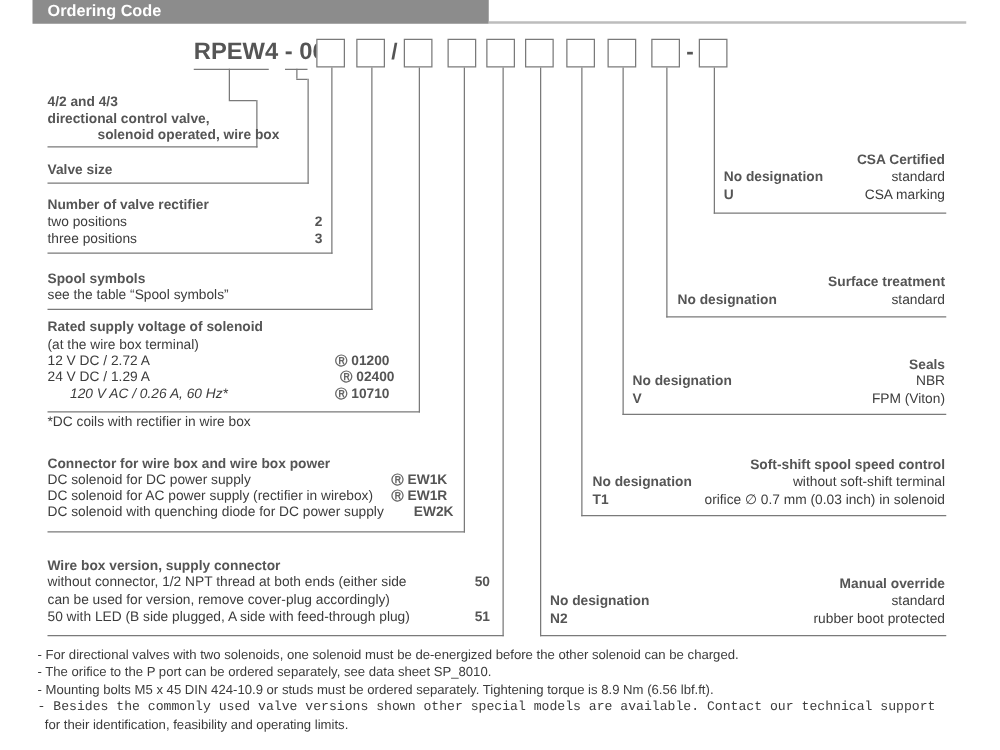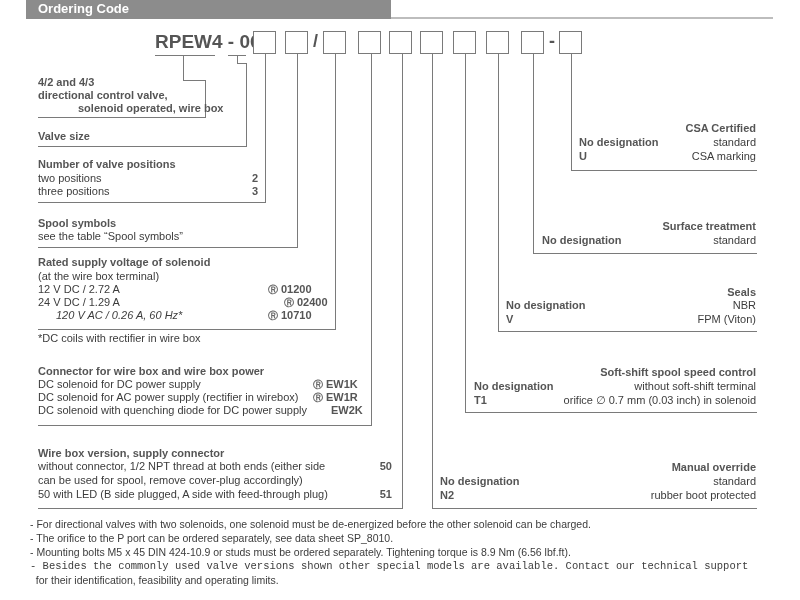--- a/index.html
+++ b/index.html
@@ -84,51 +84,51 @@
 
 <div class="ln v" style="left:571px;top:54px;height:117px;"></div>
 <div class="ln h" style="left:571px;top:170px;width:186px;"></div>
 
 <div class="t b" style="left:38px;top:76px;">4/2 and 4/3</div>
 <div class="t b" style="left:38px;top:89px;">directional control valve,</div>
 <div class="t b" style="left:38px;top:102px;margin-left:40px;">solenoid operated, wire box</div>
 
 <div class="t b" style="left:38px;top:130px;">Valve size</div>
 
-<div class="t b" style="left:38px;top:158px;">Number of valve positions</div>
+<div class="t b" style="left:38px;top:158px;">Number of valve rectifier</div>
 <div class="t" style="left:38px;top:172px;">two positions</div>
 <div class="t b r" style="left:230px;width:28px;top:172px;">2</div>
 <div class="t" style="left:38px;top:185px;">three positions</div>
 <div class="t b r" style="left:230px;width:28px;top:185px;">3</div>
 
 <div class="t b" style="left:38px;top:217px;">Spool symbols</div>
 <div class="t" style="left:38px;top:230px;">see the table “Spool symbols”</div>
 
 <div class="t b" style="left:38px;top:256px;">Rated supply voltage of solenoid</div>
 <div class="t" style="left:38px;top:270px;">(at the wire box terminal)</div>
 <div class="t" style="left:38px;top:283px;">12 V DC / 2.72 A</div>
 <div class="t b" style="left:268px;top:283px;"><span class="csa">Ⓡ</span><span>01200</span></div>
 <div class="t" style="left:38px;top:296px;">24 V DC / 1.29 A</div>
-<div class="t b" style="left:284px;top:296px;"><span class="csa">Ⓡ</span><span>02400</span></div>
+<div class="t b" style="left:272px;top:296px;"><span class="csa">Ⓡ</span><span>02400</span></div>
 <div class="t" style="left:56px;top:309px;font-style:italic;">120 V AC / 0.26 A, 60 Hz*</div>
 <div class="t b" style="left:268px;top:309px;"><span class="csa">Ⓡ</span><span>10710</span></div>
 <div class="t" style="left:38px;top:332px;">*DC coils with rectifier in wire box</div>
 
 <div class="t b" style="left:38px;top:365px;">Connector for wire box and wire box power</div>
 <div class="t" style="left:38px;top:378px;">DC solenoid for DC power supply</div>
 <div class="t b" style="left:313px;top:378px;"><span class="csa">Ⓡ</span><span>EW1K</span></div>
 <div class="t" style="left:38px;top:391px;">DC solenoid for AC power supply (rectifier in wirebox)</div>
 <div class="t b" style="left:313px;top:391px;"><span class="csa">Ⓡ</span><span>EW1R</span></div>
 <div class="t" style="left:38px;top:404px;">DC solenoid with quenching diode for DC power supply</div>
 <div class="t b" style="left:331px;top:404px;">EW2K</div>
 
 <div class="t b" style="left:38px;top:447px;">Wire box version, supply connector</div>
 <div class="t" style="left:38px;top:460px;">without connector, 1/2 NPT thread at both ends (either side</div>
 <div class="t b r" style="left:360px;width:32px;top:460px;">50</div>
-<div class="t" style="left:38px;top:474px;">can be used for spool, remove cover-plug accordingly)</div>
+<div class="t" style="left:38px;top:474px;">can be used for version, remove cover-plug accordingly)</div>
 <div class="t" style="left:38px;top:488px;">50 with LED (B side plugged, A side with feed-through plug)</div>
 <div class="t b r" style="left:360px;width:32px;top:488px;">51</div>
 
 <div class="t b r" style="left:580px;width:176px;top:122px;">CSA Certified</div>
 <div class="t b" style="left:579px;top:136px;">No designation</div>
 <div class="t r" style="left:660px;width:96px;top:136px;">standard</div>
 <div class="t b" style="left:579px;top:150px;">U</div>
 <div class="t r" style="left:660px;width:96px;top:150px;">CSA marking</div>
 
 <div class="t b r" style="left:560px;width:196px;top:220px;">Surface treatment</div>

